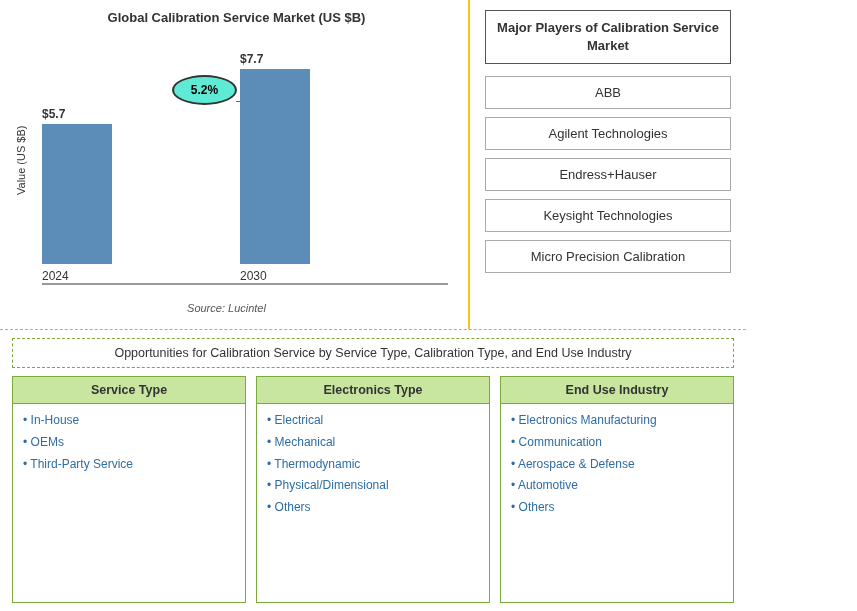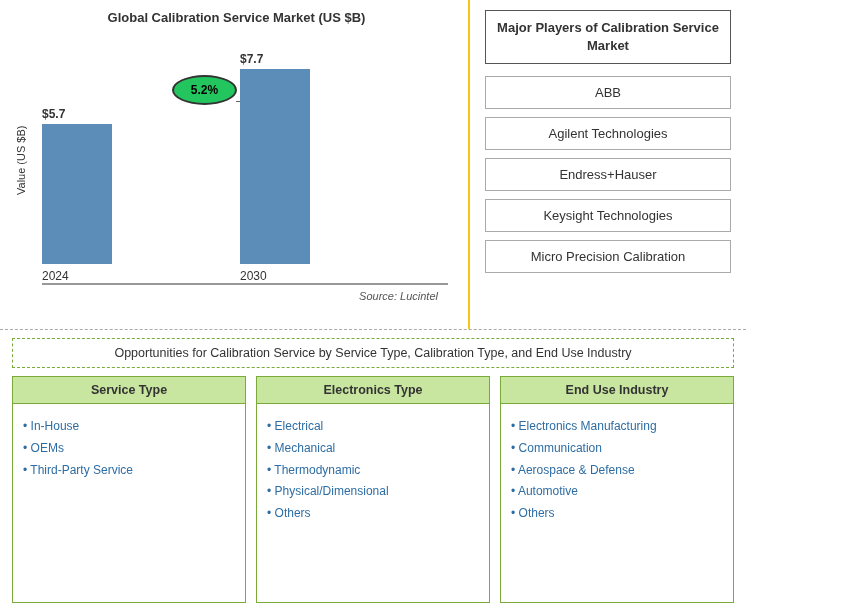--- a/index.html
+++ b/index.html
@@ -120,37 +120,37 @@
     .cagr-ellipse {
       border: 2px solid #333;
       border-radius: 50%;
       width: 65px;
       height: 30px;
       display: flex;
       align-items: center;
       justify-content: center;
       font-size: 12px;
       font-weight: bold;
-      background: #22c55e;
+      background: #5eead4;
     }
 
     .cagr-arrow {
       position: absolute;
       top: 12px;
       left: 60px;
       font-size: 20px;
       color: #333;
     }
 
     .source-text {
-      text-align: right;
+      text-align: center;
       font-size: 11px;
       color: #555;
       font-style: italic;
-      margin-top: 5px;
+      margin-top: 17px;
       margin-right: 20px;
     }
 
     
     .players-section {
       flex: 1;
       padding: 10px 15px;
       display: flex;
       flex-direction: column;
     }
@@ -210,21 +210,21 @@
       background-color: #c8e6a0;
       padding: 6px 10px;
       font-weight: bold;
       font-size: 12.5px;
       text-align: center;
       color: #333;
       border-bottom: 1px solid #7aab3a;
     }
 
     .column-content {
-      padding: 14px 10px;
+      padding: 8px 10px;
       flex: 1;
     }
 
     .column-item {
       font-size: 12px;
       color: #2e6da4;
       margin-bottom: 5px;
       line-height: 1.4;
     }
 

